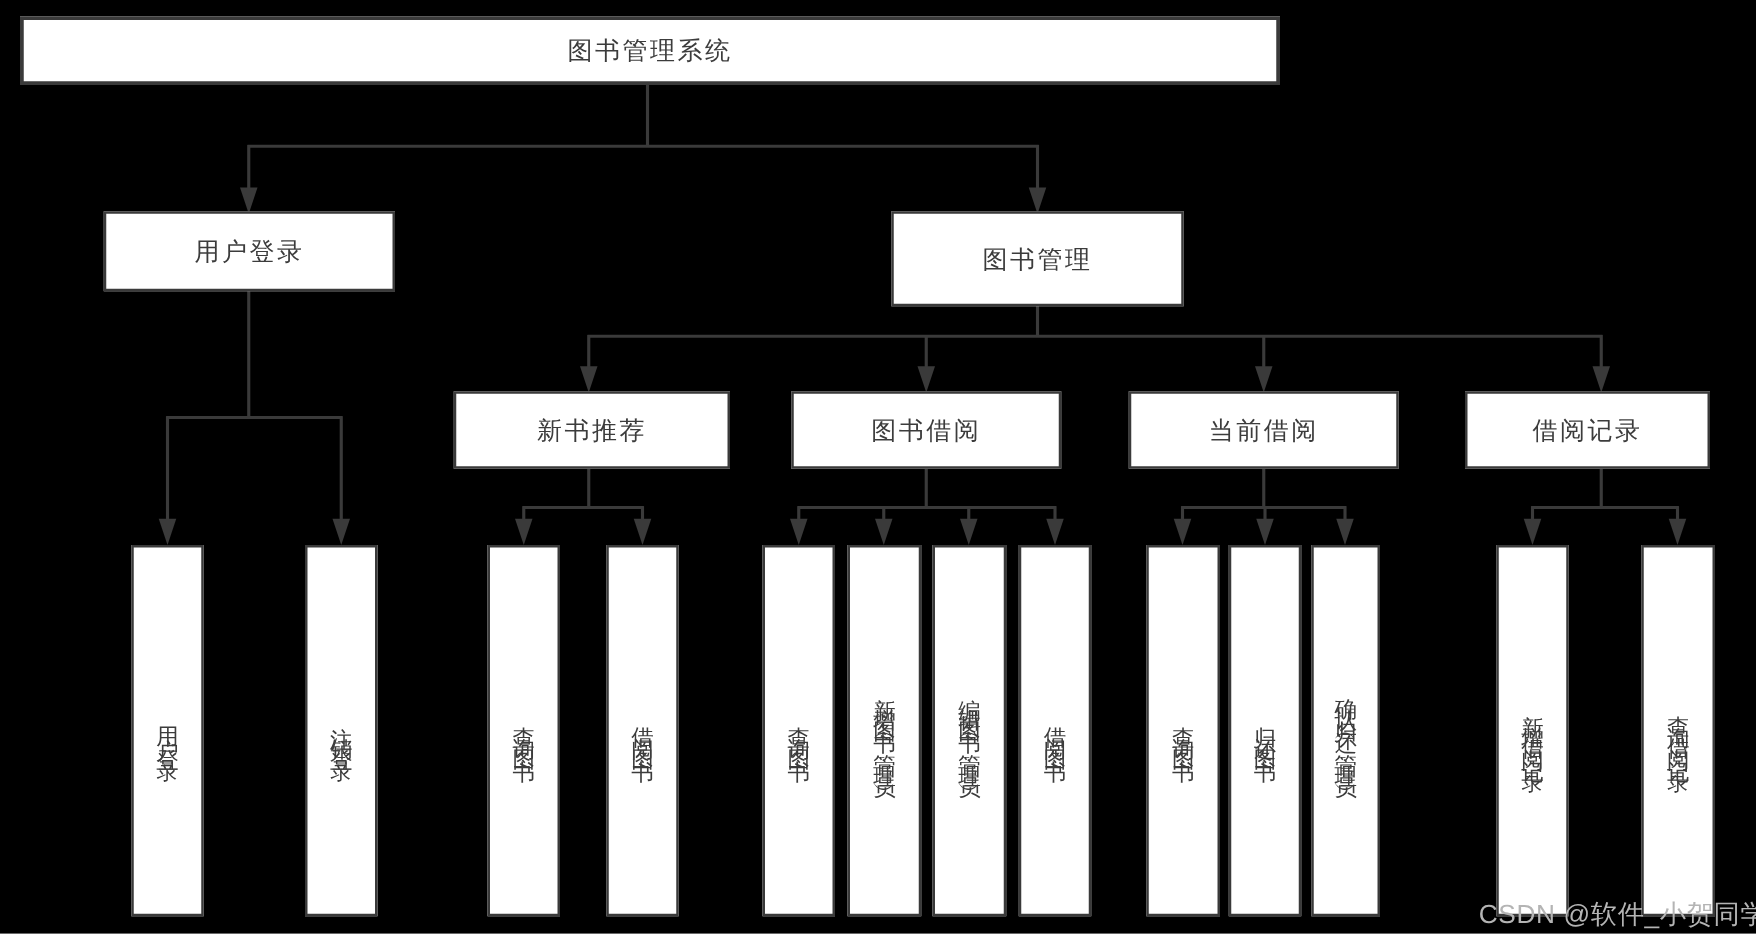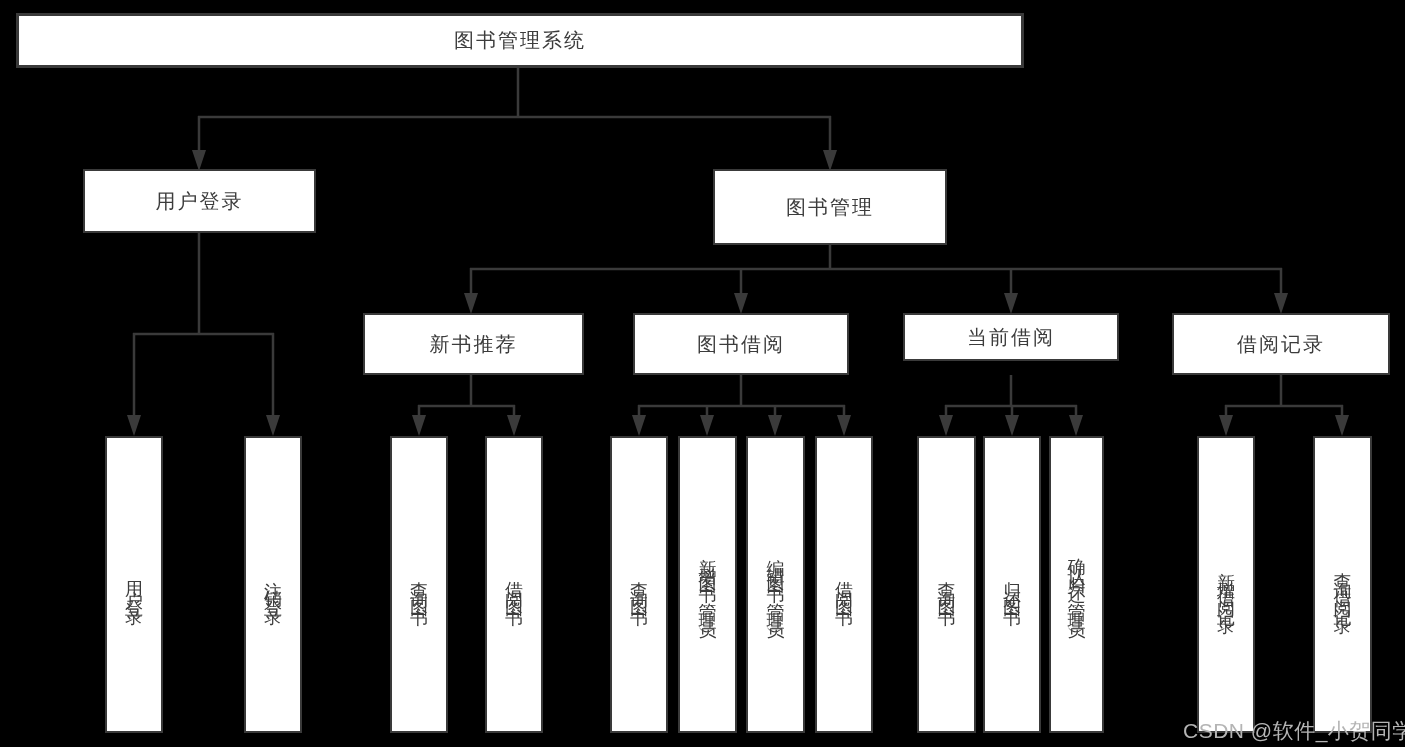--- a/index.html
+++ b/index.html
@@ -80,24 +80,24 @@
   <div class="box" style="left:713px;top:169px;width:234px;height:76px">
     <span class="hlabel">图书管理</span>
   </div>
 
   <div class="box" style="left:363px;top:313px;width:221px;height:62px">
     <span class="hlabel">新书推荐</span>
   </div>
   <div class="box" style="left:633px;top:313px;width:216px;height:62px">
     <span class="hlabel">图书借阅</span>
   </div>
-  <div class="box" style="left:903px;top:313px;width:216px;height:48px">
+  <div class="box" style="left:903px;top:313px;width:216px;height:62px">
     <span class="hlabel">当前借阅</span>
   </div>
-  <div class="box" style="left:1172px;top:313px;width:218px;height:62px">
+  <div class="box" style="left:1172px;top:313px;width:196px;height:62px">
     <span class="hlabel">借阅记录</span>
   </div>
 
   <div class="box vbox" style="left:105px;width:58px">
     <span class="vlabel">用户登录</span>
   </div>
   <div class="box vbox" style="left:244px;width:58px">
     <span class="vlabel">注销登录</span>
   </div>
 

